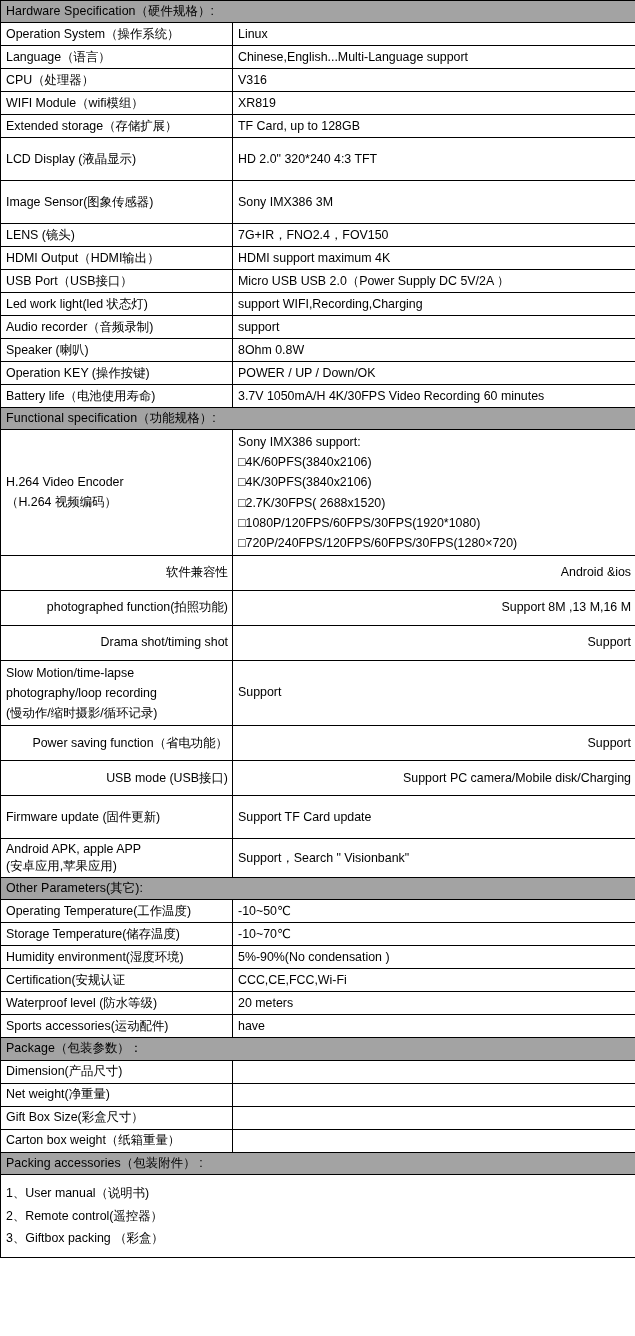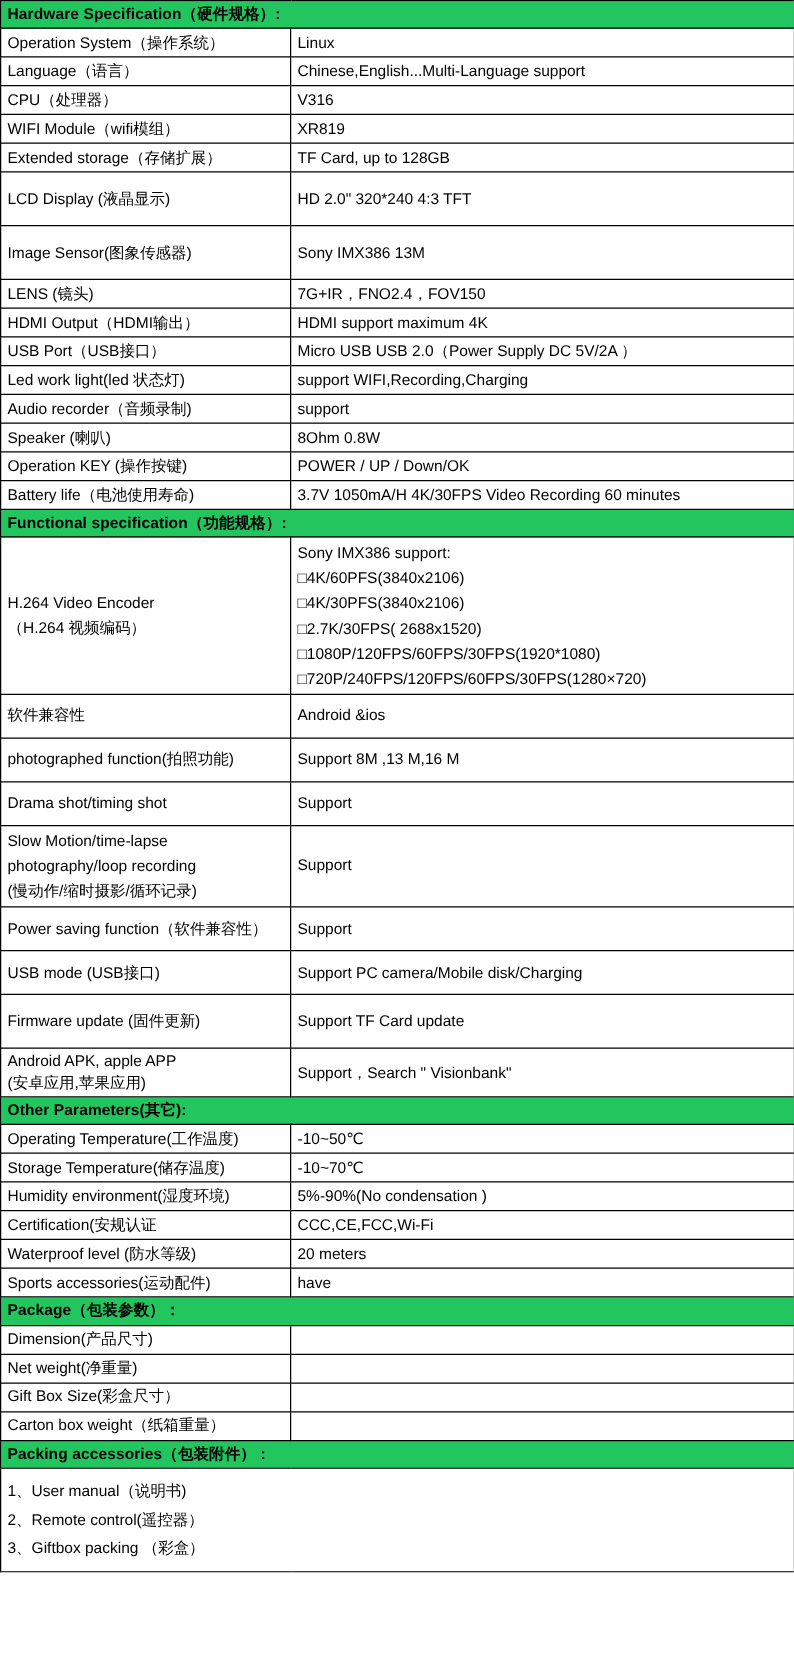--- a/index.html
+++ b/index.html
@@ -26,33 +26,33 @@
     vertical-align: middle;
     padding: 2px 4px 2px 5px;
     font-size: 12.4px;
     line-height: 1.38;
     overflow: visible;
     word-wrap: break-word;
   }
 
   
   td.section {
-    background: #22c55e;
+    background: #a3a3a3;
     font-size: 19.5px;
     line-height: 1.12;
-    font-weight: 700;
+    font-weight: 400;
     padding: 2px 4px 3px 5px;
     letter-spacing: 0.1px;
     white-space: nowrap;
   }
 
   
   tr.r-std td { height: 18px; }
   tr.r-tall td { height: 38px; }
-  tr.r-mid td { height: 30px; }
+  tr.r-mid td { height: 30px; text-align: right; }
 
   td.label { }
   td.value { }
 
   
   .stack { display: block; }
   .stack .ln { display: block; white-space: nowrap; }
 
   
   td.encoder-value {
@@ -118,21 +118,21 @@
     <tr class="r-std">
       <td class="label">Extended storage（存储扩展）</td>
       <td class="value">TF Card, up to 128GB</td>
     </tr>
     <tr class="r-tall">
       <td class="label">LCD Display (液晶显示)</td>
       <td class="value">HD 2.0" 320*240 4:3 TFT</td>
     </tr>
     <tr class="r-tall">
       <td class="label">Image Sensor(图象传感器)</td>
-      <td class="value">Sony IMX386  13M</td>
+      <td class="value">Sony IMX386  3M</td>
     </tr>
     <tr class="r-std">
       <td class="label">LENS (镜头)</td>
       <td class="value">7G+IR，FNO2.4，FOV150</td>
     </tr>
     <tr class="r-std">
       <td class="label">HDMI Output（HDMI输出）</td>
       <td class="value">HDMI     support maximum 4K</td>
     </tr>
     <tr class="r-std">
@@ -201,21 +201,21 @@
         <span class="stack">
           <span class="ln">Slow Motion/time-lapse</span>
           <span class="ln">photography/loop recording</span>
           <span class="ln">(慢动作/缩时摄影/循环记录)</span>
         </span>
       </td>
       <td class="value">Support</td>
     </tr>
 
     <tr class="r-mid">
-      <td class="label">Power saving function（软件兼容性）</td>
+      <td class="label">Power saving function（省电功能）</td>
       <td class="value">Support</td>
     </tr>
     <tr class="r-mid">
       <td class="label">USB mode (USB接口)</td>
       <td class="value">Support  PC camera/Mobile disk/Charging</td>
     </tr>
     <tr class="r-tall">
       <td class="label">Firmware update (固件更新)</td>
       <td class="value">Support  TF Card  update</td>
     </tr>

